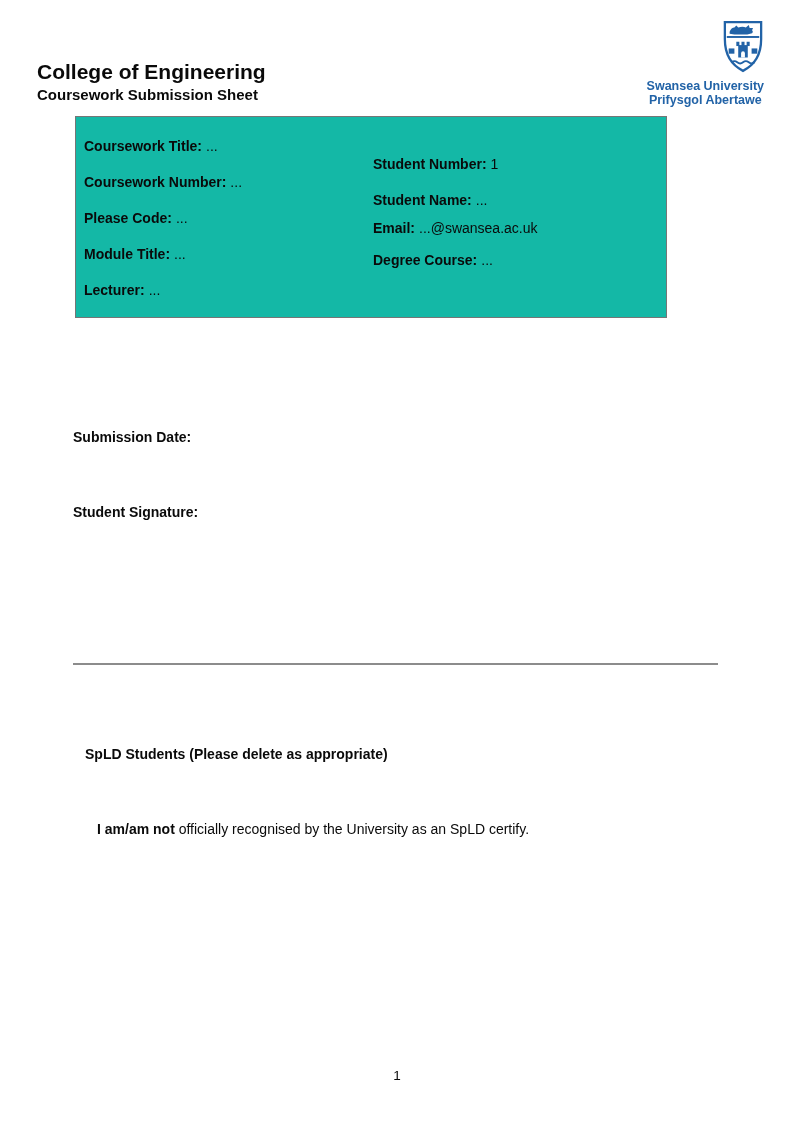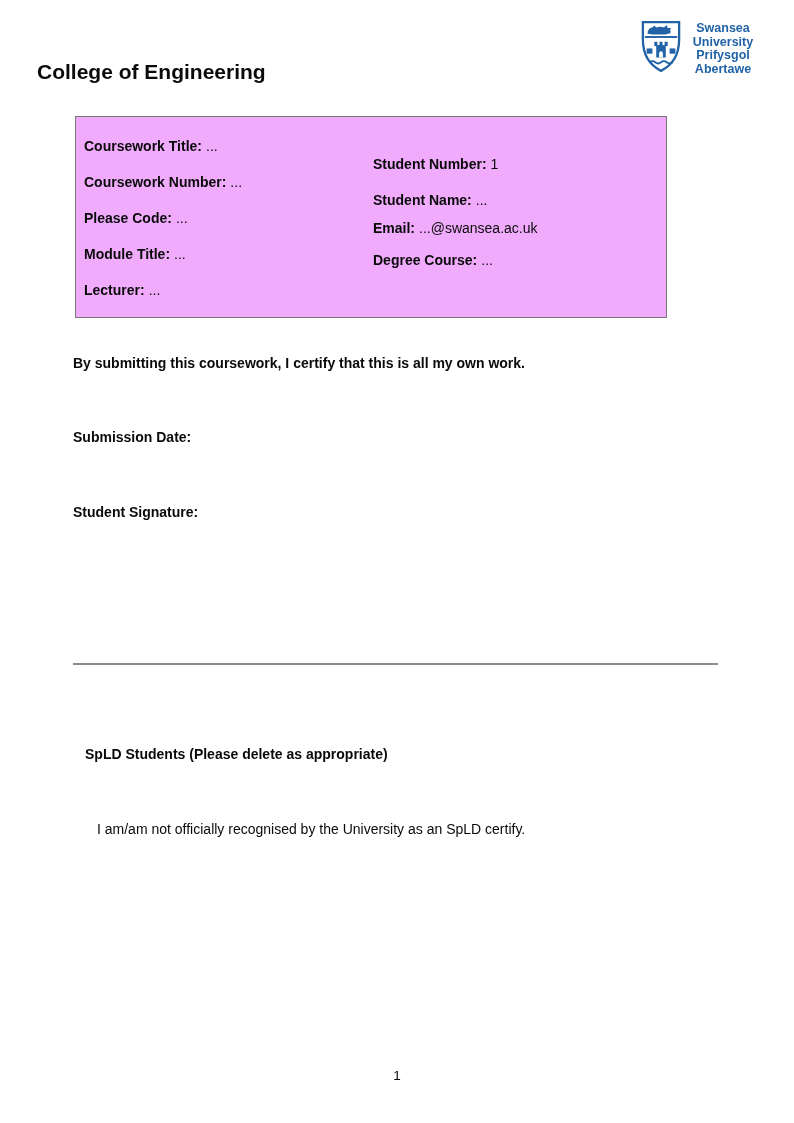--- a/index.html
+++ b/index.html
@@ -30,41 +30,41 @@
     color: #0a0a0a;
   }
 
   
   .logo {
     position: absolute;
     left: 640px;
     top: 20px;
     width: 124px;
     display: flex;
-    flex-direction: row;
-    align-items: flex-start;
+    flex-direction: column;
+    align-items: flex-end;
   }
   .logo-text {
     margin-top: 2px;
     text-align: center;
     font-size: 12.5px;
     font-weight: bold;
     line-height: 13.5px;
     color: #2263a7;
   }
 
   
   .form-box {
     position: absolute;
     left: 75px;
     top: 116px;
     width: 590px;
     height: 200px;
     border: 1px solid #767676;
-    background: #f0abfc;
+    background: #14b8a6;
   }
   .frow {
     position: absolute;
     font-size: 14px;
     line-height: 15px;
     white-space: nowrap;
   }
   .frow b { font-weight: bold; }
   .frow .val { font-weight: normal; margin-left: 4px; }
   .col-left { left: 8px; }
@@ -90,40 +90,41 @@
     margin: 0;
   }
   .spld-line {
     position: absolute;
     margin: 0;
     font-size: 14px;
     line-height: 16px;
     font-weight: normal;
     white-space: nowrap;
   }
-  .spld-line b { font-weight: normal; margin-top: 28px; }
+  .spld-line b { font-weight: bold; margin-top: 28px; }
 
   .page-number {
     position: absolute;
     left: 0;
     top: 1068px;
     width: 100%;
     text-align: center;
     font-size: 13.5px;
     line-height: 16px;
     font-weight: normal;
   }
 </style>
 </head>
 <body>
 
 <div class="page">
 
   <div class="title-block">
     <h1 class="college-title">College of Engineering</h1>
+    <h2 class="doc-subtitle">Coursework Submission Sheet</h2>
   </div>
 
   <div class="logo">
     <span>
       <svg viewBox="0 0 44 56" width="42" height="54" aria-hidden="true">
         <path d="M3 2 H41 V20 C41 38 32 48 22 53 C12 48 3 38 3 20 Z" fill="#ffffff" stroke="#2263a7" stroke-width="2.4"></path>
         <path d="M8 12 c1-3 3-4.5 5-4.5 l2-2 2 2 c3-1 6-1 8 0 l3-2.5 1 3 3.5 0 -1 2.5 c1 1 1 2 0 3 l-5 1.5 -13.5 0 -5-1 z" fill="#2263a7"></path>
         <rect x="5" y="16.5" width="34" height="2" fill="#2263a7"></rect>
         <rect x="15" y="22.5" width="3.2" height="4.5" fill="#2263a7"></rect>
         <rect x="20.4" y="22.5" width="3.2" height="4.5" fill="#2263a7"></rect>
@@ -165,21 +166,20 @@
       <b>Student Name:</b><span class="val">...</span>
     </div>
     <div class="frow col-right" style="top:104px">
       <b>Email:</b><span class="val">...@swansea.ac.uk</span>
     </div>
     <div class="frow col-right" style="top:136px">
       <b>Degree Course:</b><span class="val">...</span>
     </div>
   </div>
 
-  <p class="stmt" style="left:73px; top:355px">By submitting this coursework, I certify that this is all my own work.</p>
   <p class="stmt" style="left:73px; top:429px">Submission Date:</p>
   <p class="stmt" style="left:73px; top:504px">Student Signature:</p>
 
   <div class="divider"></div>
 
   <p class="stmt" style="left:85px; top:746px">SpLD Students (Please delete as appropriate)</p>
   <p class="spld-line" style="left:97px; top:821px">
     <b>I am/am not</b><span> officially recognised by the University as an SpLD certify.</span>
   </p>
 

